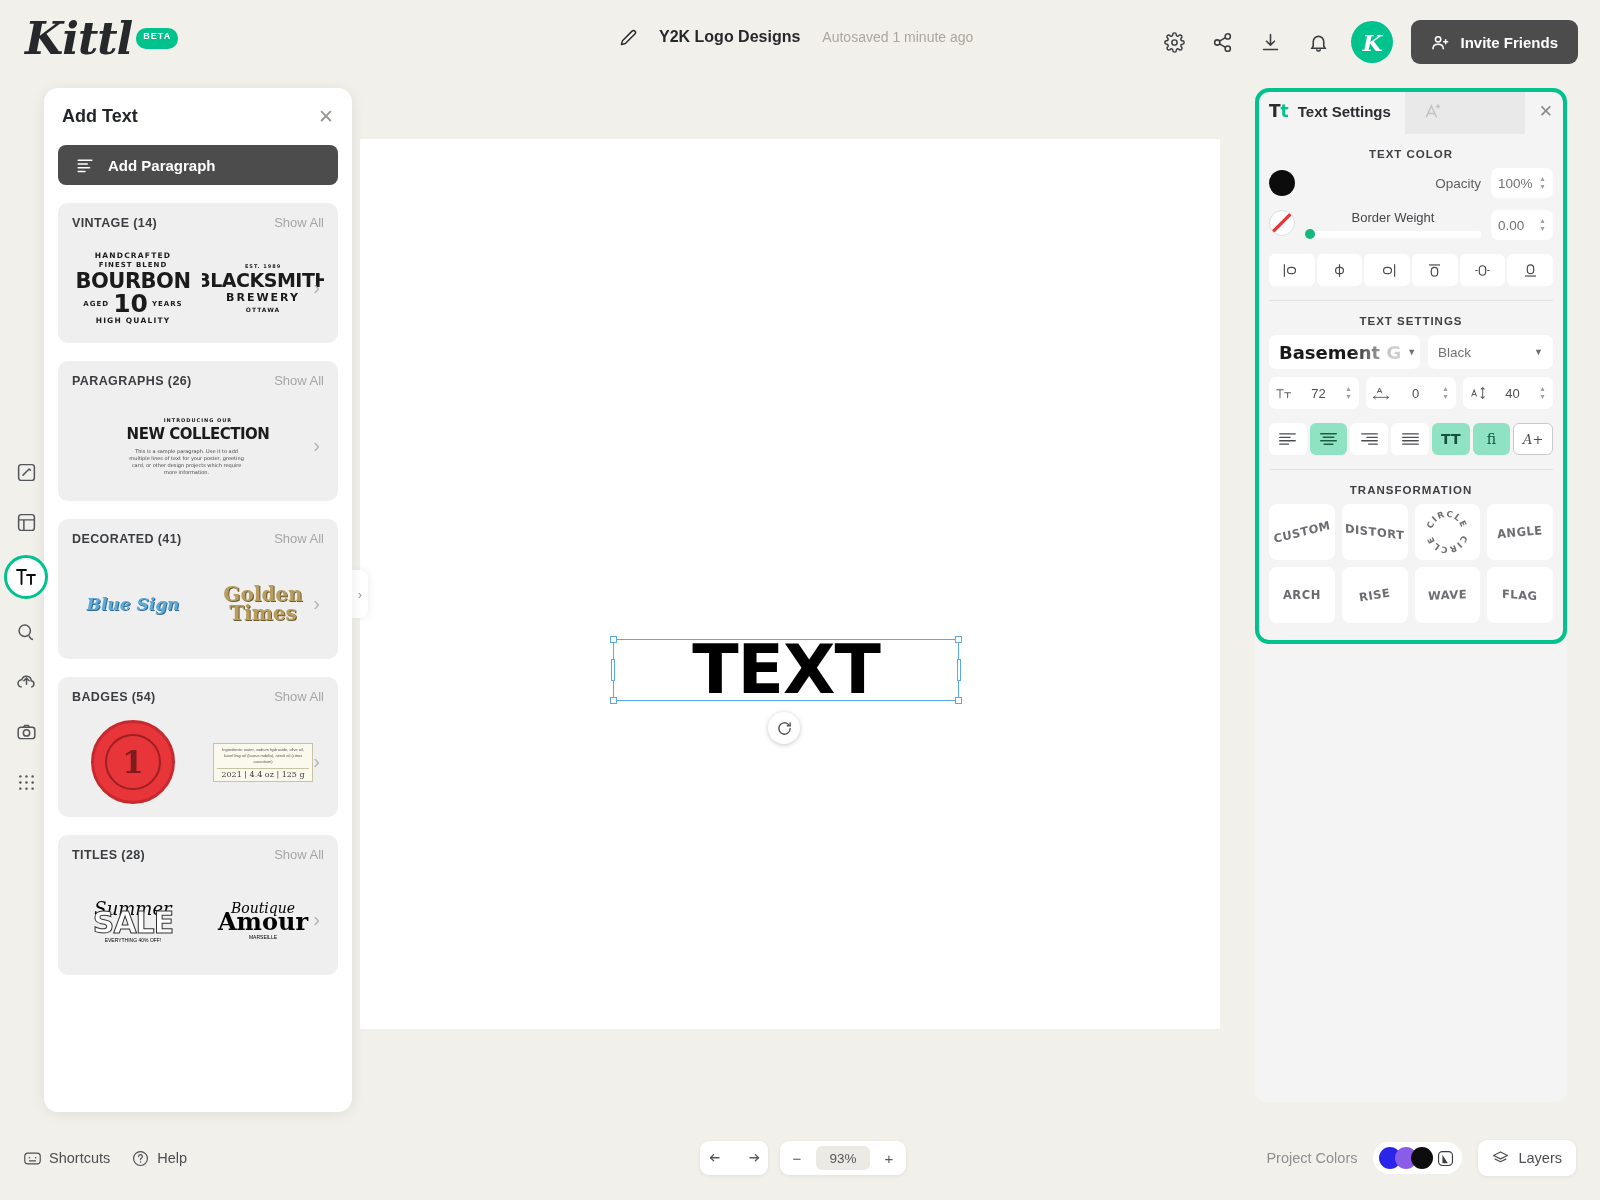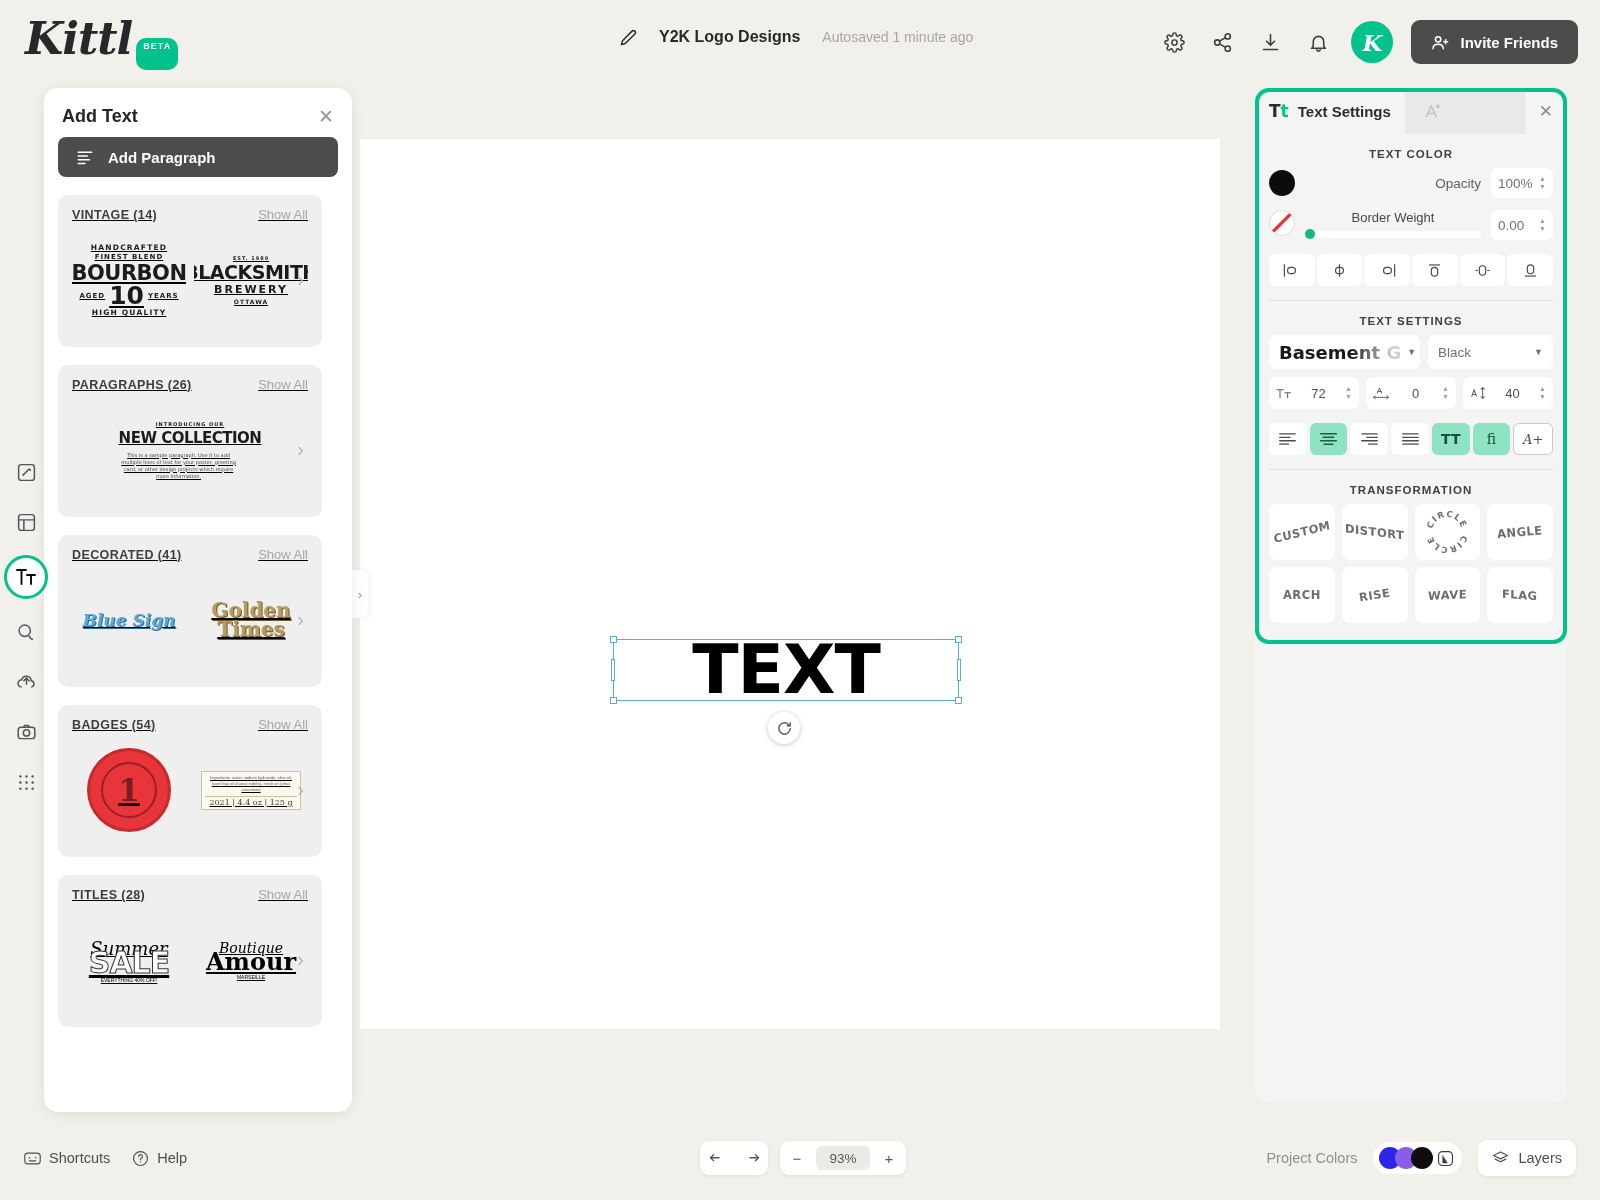--- a/index.html
+++ b/index.html
@@ -19,22 +19,22 @@
     display: flex; align-items: center;
   }
   .logo-wrap { position: absolute; left: 25px; top: 14px; display: flex; align-items: flex-start; }
   .logo-text {
     font-family: "DejaVu Serif", serif;
     font-size: 44px; font-weight: bold; font-style: italic;
     color: #26282b; letter-spacing: -1px; line-height: 50px;
   }
   .beta-badge {
     background: #00c28c; color: #fff; font-size: 9px; font-weight: bold;
-    letter-spacing: 1px; border-radius: 10px; padding: 3px 7px 19px;
-    margin-left: 4px; margin-top: 24px;
+    letter-spacing: 1px; border-radius: 10px; padding: 3px 7px 8px;
+    margin-left: 4px; margin-top: 14px;
   }
   .doc-title-wrap {
     position: absolute; left: 620px; top: 28px;
     display: flex; align-items: center; gap: 22px;
   }
   .doc-title { font-size: 16px; font-weight: bold; color: #26282b; }
   .doc-autosave { font-size: 14px; color: #a9a79f; }
 
   .header-right {
     position: absolute; right: 22px; top: 20px;
@@ -129,22 +129,22 @@
   .add-btn {
     margin: 8px 14px 0 14px; height: 40px; border-radius: 8px;
     background: #4c4c4c; color: #fff; display: flex; align-items: center;
     gap: 14px; padding-left: 18px; font-size: 15px; font-weight: bold;
     cursor: pointer; position: relative;
   }
   .add-btn.selected {
     outline: 4px solid #00c28c; outline-offset: 3px; border-radius: 10px;
   }
   .cat {
-    margin: 18px 30px 0 14px; background: #efefef; border-radius: 10px;
-    padding: 12px 14px 15px; position: relative; text-decoration: underline;
+    margin: 18px 14px 0 14px; background: #efefef; border-radius: 10px;
+    padding: 12px 14px 3px; position: relative;
   }
   .cat-head { display: flex; align-items: center; justify-content: space-between; }
   .cat-title { font-size: 12.5px; font-weight: bold; color: #3b3d40; letter-spacing: .4px; }
   .cat-showall { font-size: 13px; color: #a6a6a6; cursor: pointer; }
   .cat-body {
     display: flex; align-items: center; gap: 8px; height: 104px;
     margin-top: 6px; position: relative;
   }
   .thumb {
     flex: 1; height: 100%; display: flex; align-items: center; justify-content: center;
@@ -462,21 +462,21 @@
     </div>
   </div>
 
   <div class="left-panel">
     <div class="lp-head">
       <span class="lp-title">Add Text</span>
       <span class="lp-close">✕</span>
     </div>
 
 
-    <div class="add-btn" style="margin-top:4px">
+    <div class="add-btn" style="margin-top:12px">
       <span>
         <svg width="18" height="15" viewBox="0 0 24 20" fill="none" stroke="#fff" stroke-width="2.1" stroke-linecap="round">
             <path d="M3 3h18M3 8h12M3 13h15M3 18h9"></path>
           </svg>
       </span>
       <span>Add Paragraph</span>
     </div>
 
     <div class="cat">
       <div class="cat-head">

